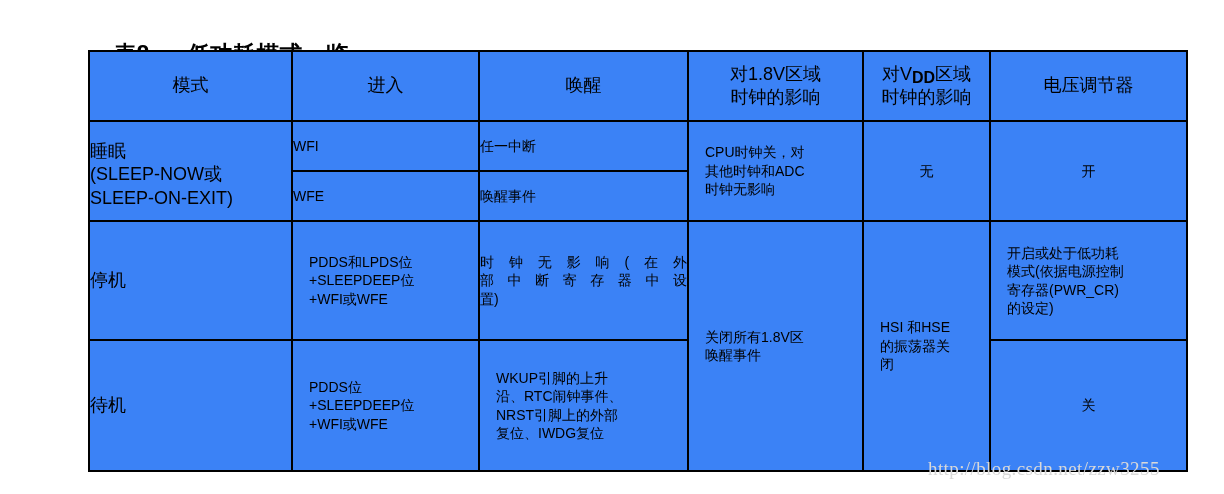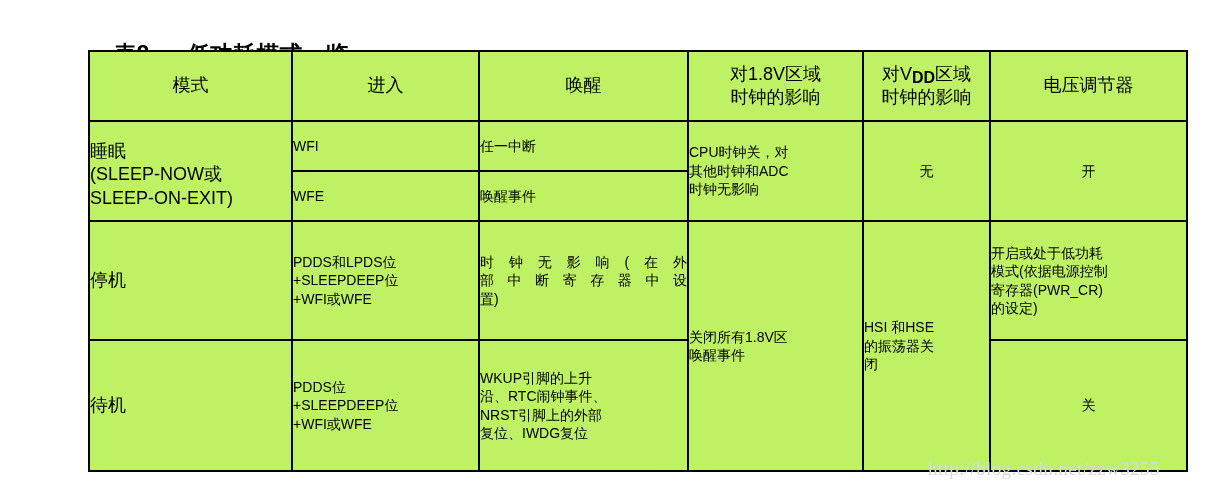--- a/index.html
+++ b/index.html
@@ -35,21 +35,21 @@
   .caption .cap-gap { display: inline-block; width: 38px; }
   .caption .cap-title { font-weight: bold; }
 
   table.lp {
     position: absolute;
     left: 88px;
     top: 50px;
     width: 1098px;
     border-collapse: collapse;
     table-layout: fixed;
-    background: #bef264;
+    background: #3b82f6;
   }
   table.lp td, table.lp th {
     border: 2px solid #000;
     padding: 0;
     vertical-align: middle;
     font-weight: normal;
   }
   
   col.c1 { width: 203px; }
   col.c2 { width: 187px; }
@@ -85,21 +85,21 @@
   td.mode.sleep { vertical-align: top; padding-top: 18px; }
   td.mode .l { display: block; white-space: nowrap; }
 
   td.body {
     font-size: 14px;
     line-height: 1.32;
     padding: 3px 5px 3px 6px;
     text-align: left;
     vertical-align: middle;
   }
-  td.body .l { display: block; }
+  td.body .l { display: block; padding-left: 16px; }
   td.top { vertical-align: top; padding-top: 6px; }
   td.ctr { text-align: center; vertical-align: middle; }
   td.just {
     text-align: justify;
     text-align-last: left;
     vertical-align: top;
     padding-top: 7px;
   }
   td.just .jl {
     display: block;

